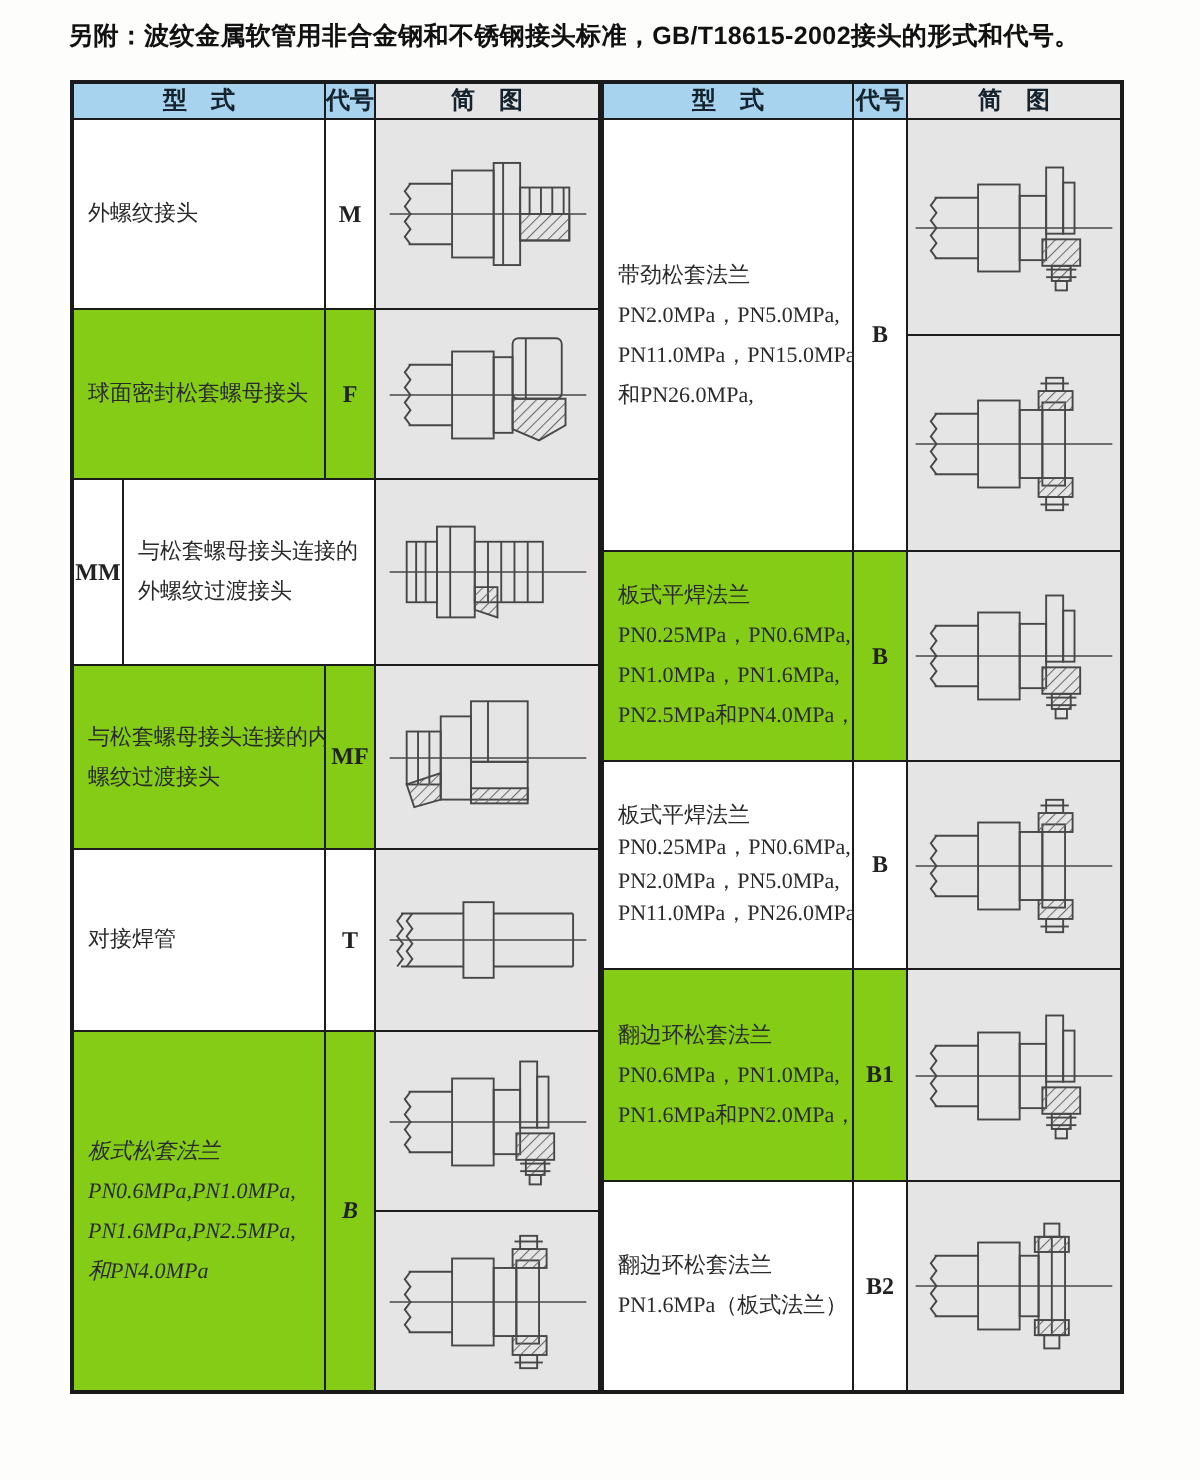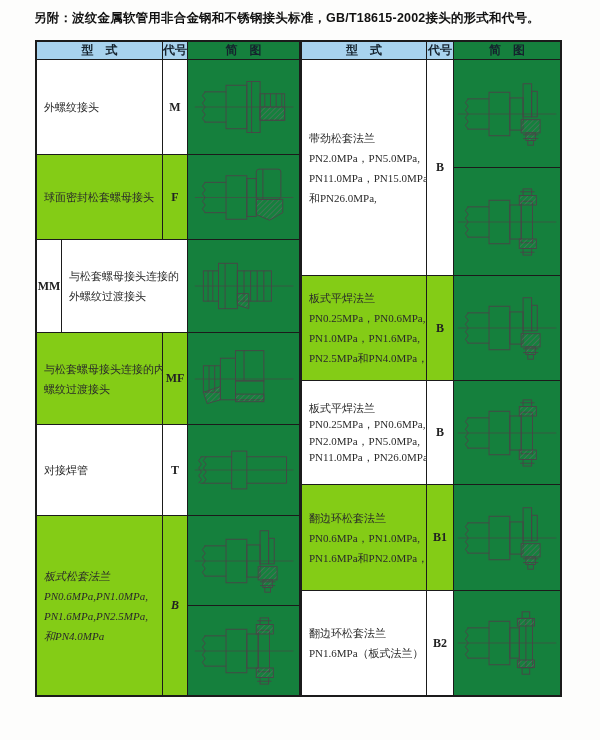--- a/index.html
+++ b/index.html
@@ -28,21 +28,21 @@
   .half.right{flex:1;}
   .mid-divider{width:3px;background:#1b1b1b;flex:0 0 3px;}
   .hrow{display:flex;box-sizing:border-box;border-bottom:1px solid #1b1b1b;}
   .hrow:last-child{border-bottom:none;}
   .cell{box-sizing:border-box;border-right:1px solid #1b1b1b;display:flex;flex-direction:column;justify-content:center;}
   .cell:last-child{border-right:none;}
   .c-type{width:126px;padding-left:7px;}
   .c-code{width:25px;align-items:center;text-align:center;}
   .half.right .c-type{width:125px;}
   .half.right .c-code{width:27px;}
-  .c-diag{flex:1;background:#15803d;padding:0;justify-content:stretch;}
+  .c-diag{flex:1;background:#e5e5e5;padding:0;justify-content:stretch;}
   .hdr{height:22px;background:#a8d3ee;}
   .hdr .cell{justify-content:center;align-items:center;padding:0;
     font-family:"Liberation Sans","DejaVu Sans",sans-serif;
     font-weight:bold;font-size:12px;color:#15232e;}
   .bg-yellow .c-type,.bg-yellow .c-code{background:#84cc16;}
   .bg-white  .c-type,.bg-white  .c-code{background:#ffffff;}
   .tline{font-size:11px;line-height:20px;white-space:nowrap;color:#2a2a2a;}
   .tline.tight{line-height:16.5px;}
   .code{font-size:12px;font-weight:600;color:#222;}
   .diag-sub{flex:1;display:flex;align-items:center;justify-content:center;border-bottom:1px solid #1b1b1b;overflow:hidden;}

